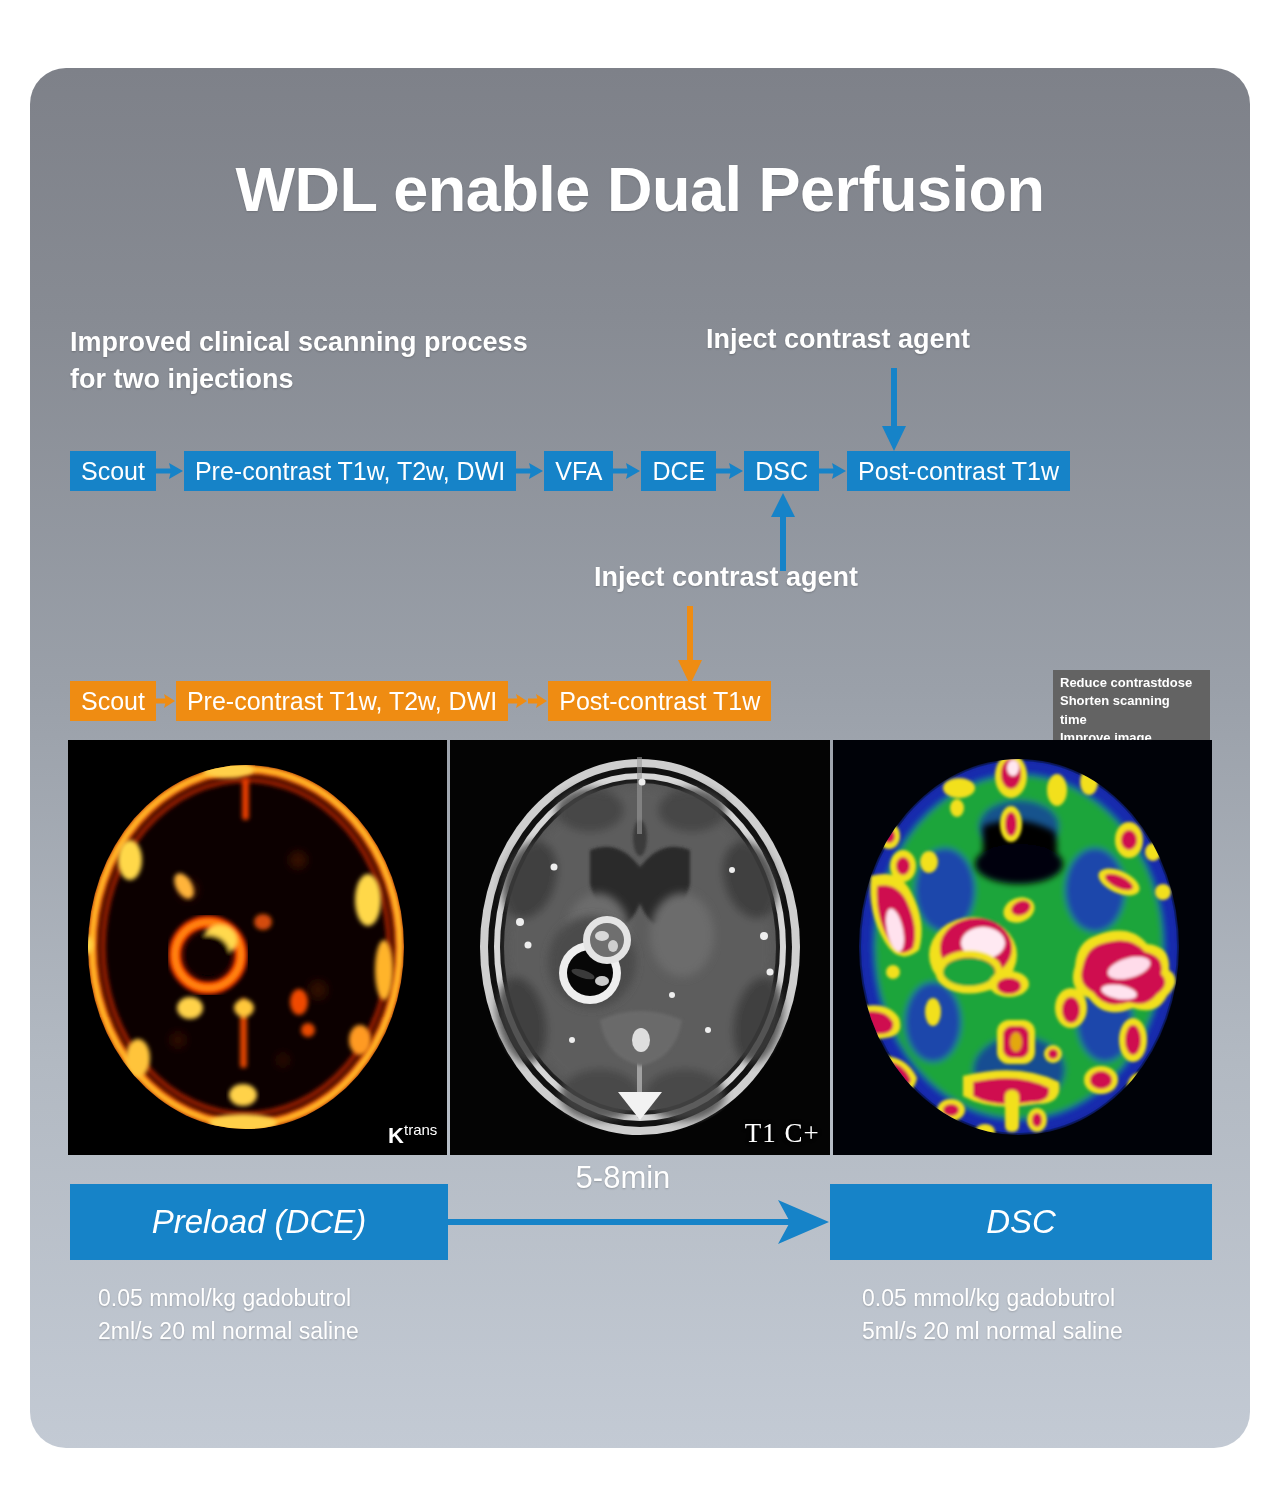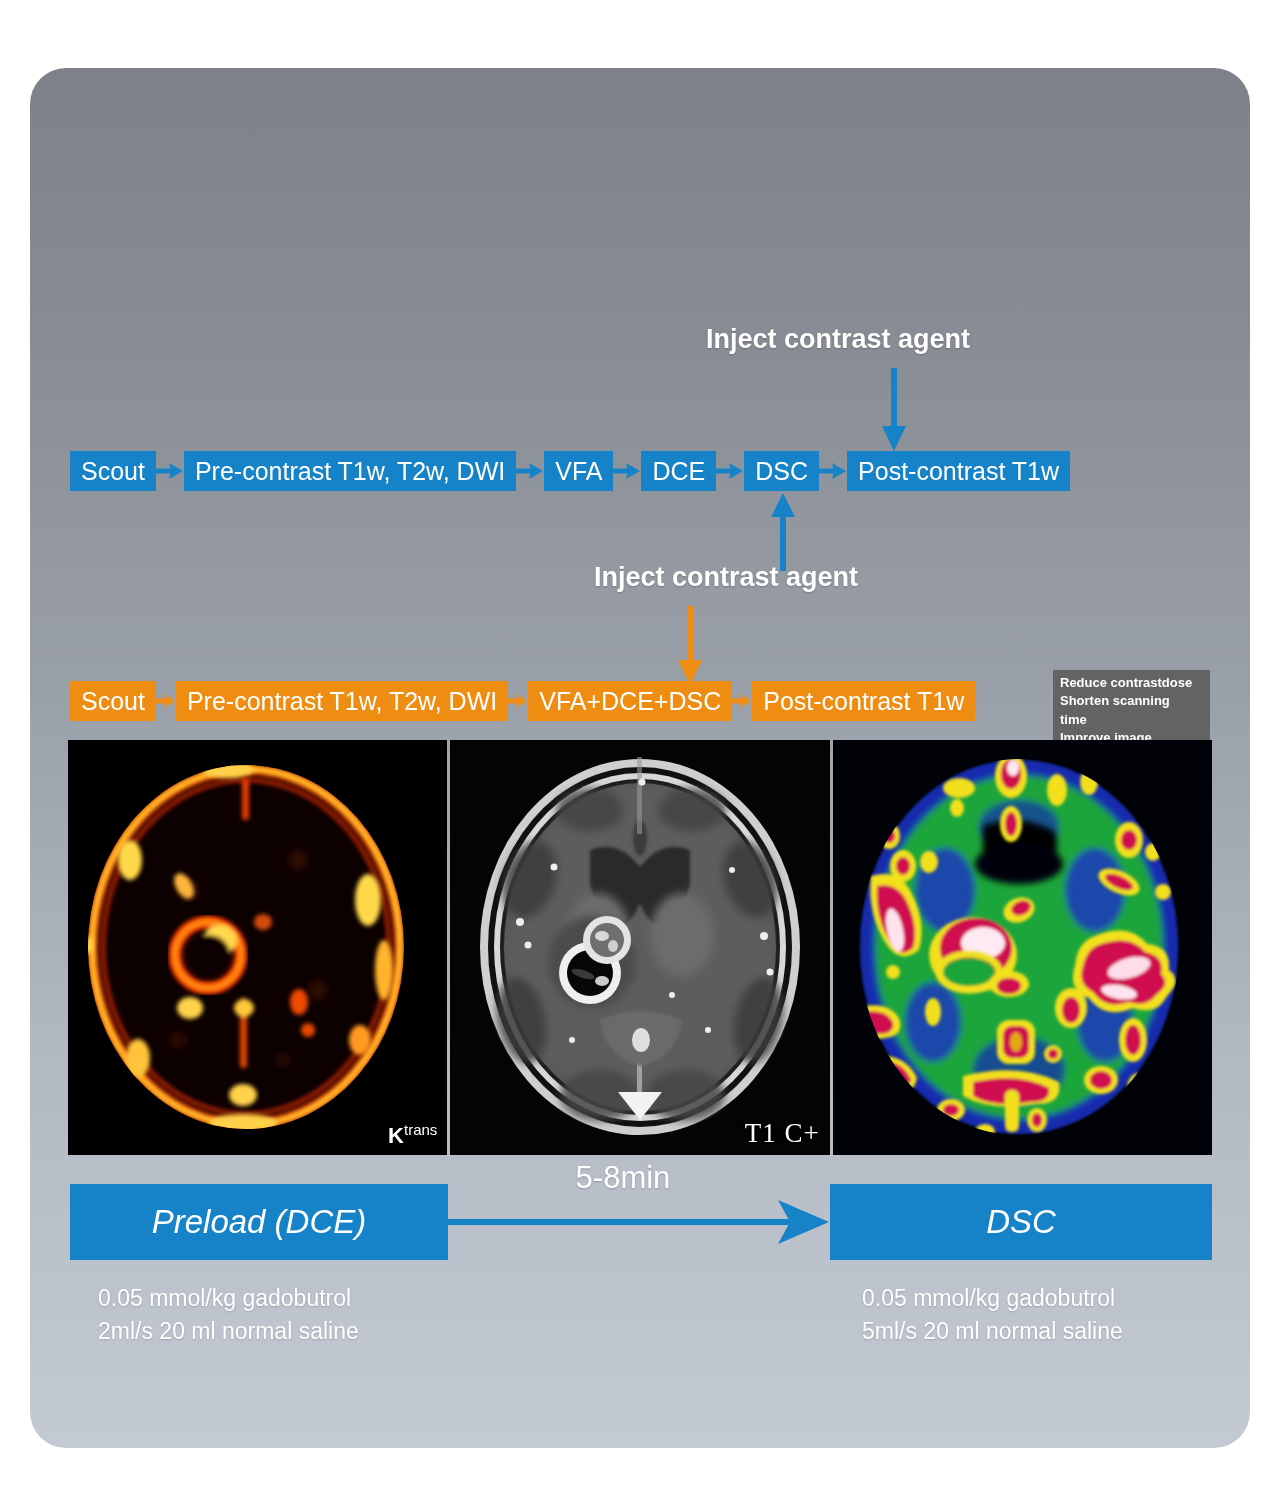--- a/index.html
+++ b/index.html
@@ -171,21 +171,24 @@
     text-shadow: 0 1px 2px rgba(0,0,0,0.18);
   }
   #dose-left  { left: 68px;  text-align: left; }
   #dose-right { left: 832px; text-align: left; }
 </style>
 </head>
 <body>
 
 <div id="card">
 
-
+  <div id="title">WDL enable Dual Perfusion</div>
+
+  <div class="heading" id="heading-improved">Improved clinical scanning process
+for two injections</div>
 
   <div class="inject-label" id="inject-label-1">Inject contrast agent</div>
 
   <div class="vert-arrow" id="vert-arrow-dsc">
     <svg width="26" height="84" viewBox="0 0 26 84">
       <rect x="10" y="0" width="6" height="62" fill="#1683c8"></rect>
       <polygon points="13,83 1,58 25,58" fill="#1683c8"></polygon>
     </svg>
   </div>
 
@@ -253,21 +256,20 @@
         <polygon points="19,20 8,13 10,20 8,27" fill="#ef8c12"></polygon>
       </svg>
     </div>
     <div class="node orange">Pre-contrast T1w, T2w, DWI</div>
     <div class="conn conn-sm">
       <svg width="20" height="40" viewBox="0 0 20 40">
         <rect x="0" y="17.5" width="12" height="5" fill="#ef8c12"></rect>
         <polygon points="19,20 8,13 10,20 8,27" fill="#ef8c12"></polygon>
       </svg>
     </div>
-    <div class="node orange">VFA+DCE+DSC</div>
     <div class="conn conn-sm">
       <svg width="20" height="40" viewBox="0 0 20 40">
         <rect x="0" y="17.5" width="12" height="5" fill="#ef8c12"></rect>
         <polygon points="19,20 8,13 10,20 8,27" fill="#ef8c12"></polygon>
       </svg>
     </div>
     <div class="node orange">Post-contrast T1w</div>
   </div>
 
   <div id="benefits-box">Reduce contrastdose

